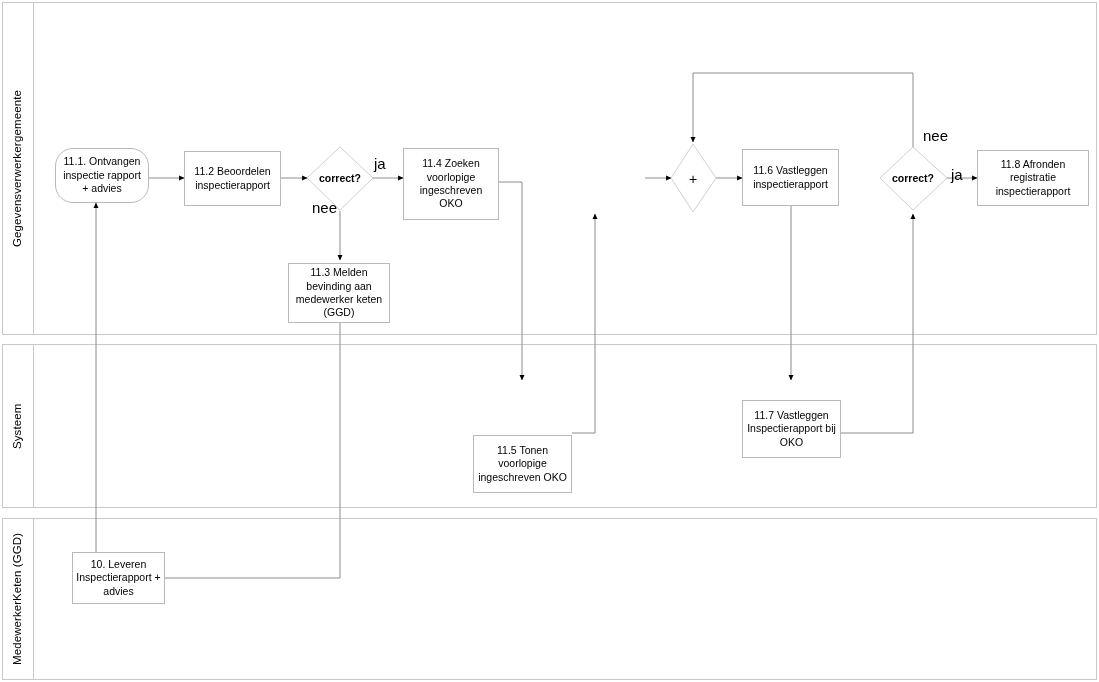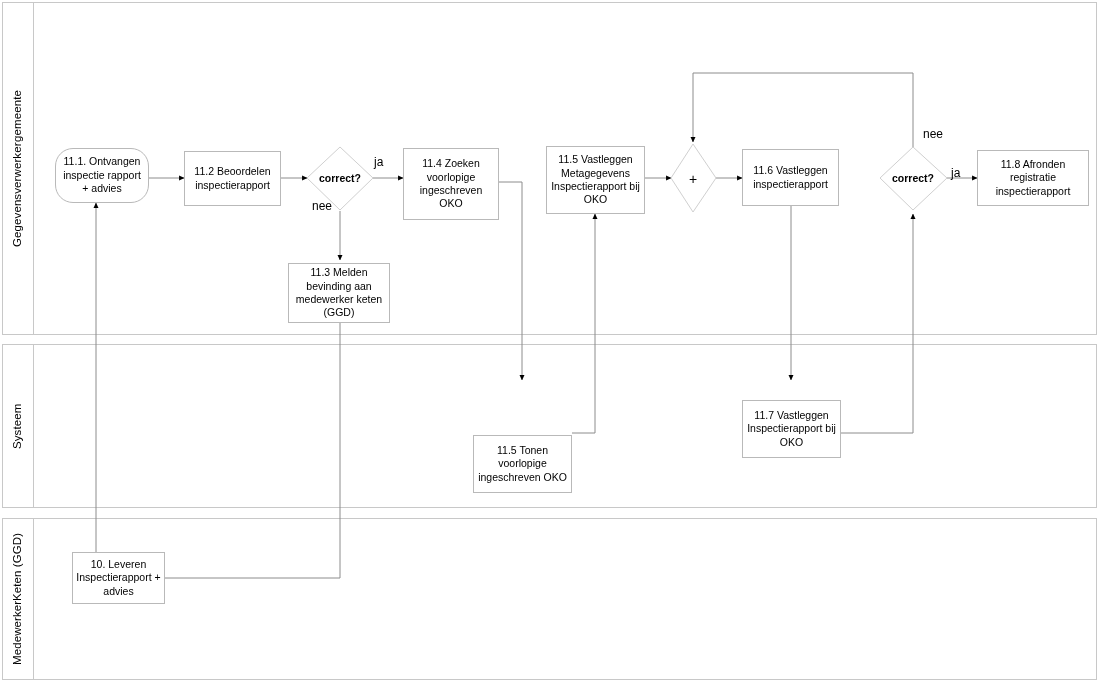--- a/index.html
+++ b/index.html
@@ -59,21 +59,21 @@
     display: flex;
     align-items: center;
     justify-content: center;
     font-size: 10.5px;
     color: #000000;
     pointer-events: none;
     font-weight: bold;
   }
   .edge-label {
     position: absolute;
-    font-size: 12px;
+    font-size: 15px;
     color: #000000;
     white-space: nowrap;
   }
   .plus-sign {
     position: absolute;
     font-size: 14px;
     line-height: 1;
     color: #000000;
     display: flex;
     align-items: center;
@@ -166,23 +166,20 @@
   </div>
 
   <div class="node task" style="left:288px; top:263px; width:102px; height:60px;">
     <span>11.3 Melden bevinding aan medewerker keten (GGD)</span>
   </div>
 
   <div class="node task" style="left:403px; top:148px; width:96px; height:72px;">
     <span>11.4 Zoeken voorlopige ingeschreven OKO</span>
   </div>
 
-  <div class="node task" style="left:546px; top:146px; width:99px; height:68px;">
-    <span>11.5 Vastleggen Metagegevens Inspectierapport bij OKO</span>
-  </div>
 
   <div class="node task" style="left:742px; top:149px; width:97px; height:57px;justify-content:center;">
     <span>11.6 Vastleggen inspectierapport</span>
   </div>
 
   <div class="node task" style="left:977px; top:150px; width:112px; height:56px;">
     <span>11.8 Afronden registratie inspectierapport</span>
   </div>
 
   <div class="node task" style="left:473px; top:400px; width:99px; height:58px;margin-top:35px;">

